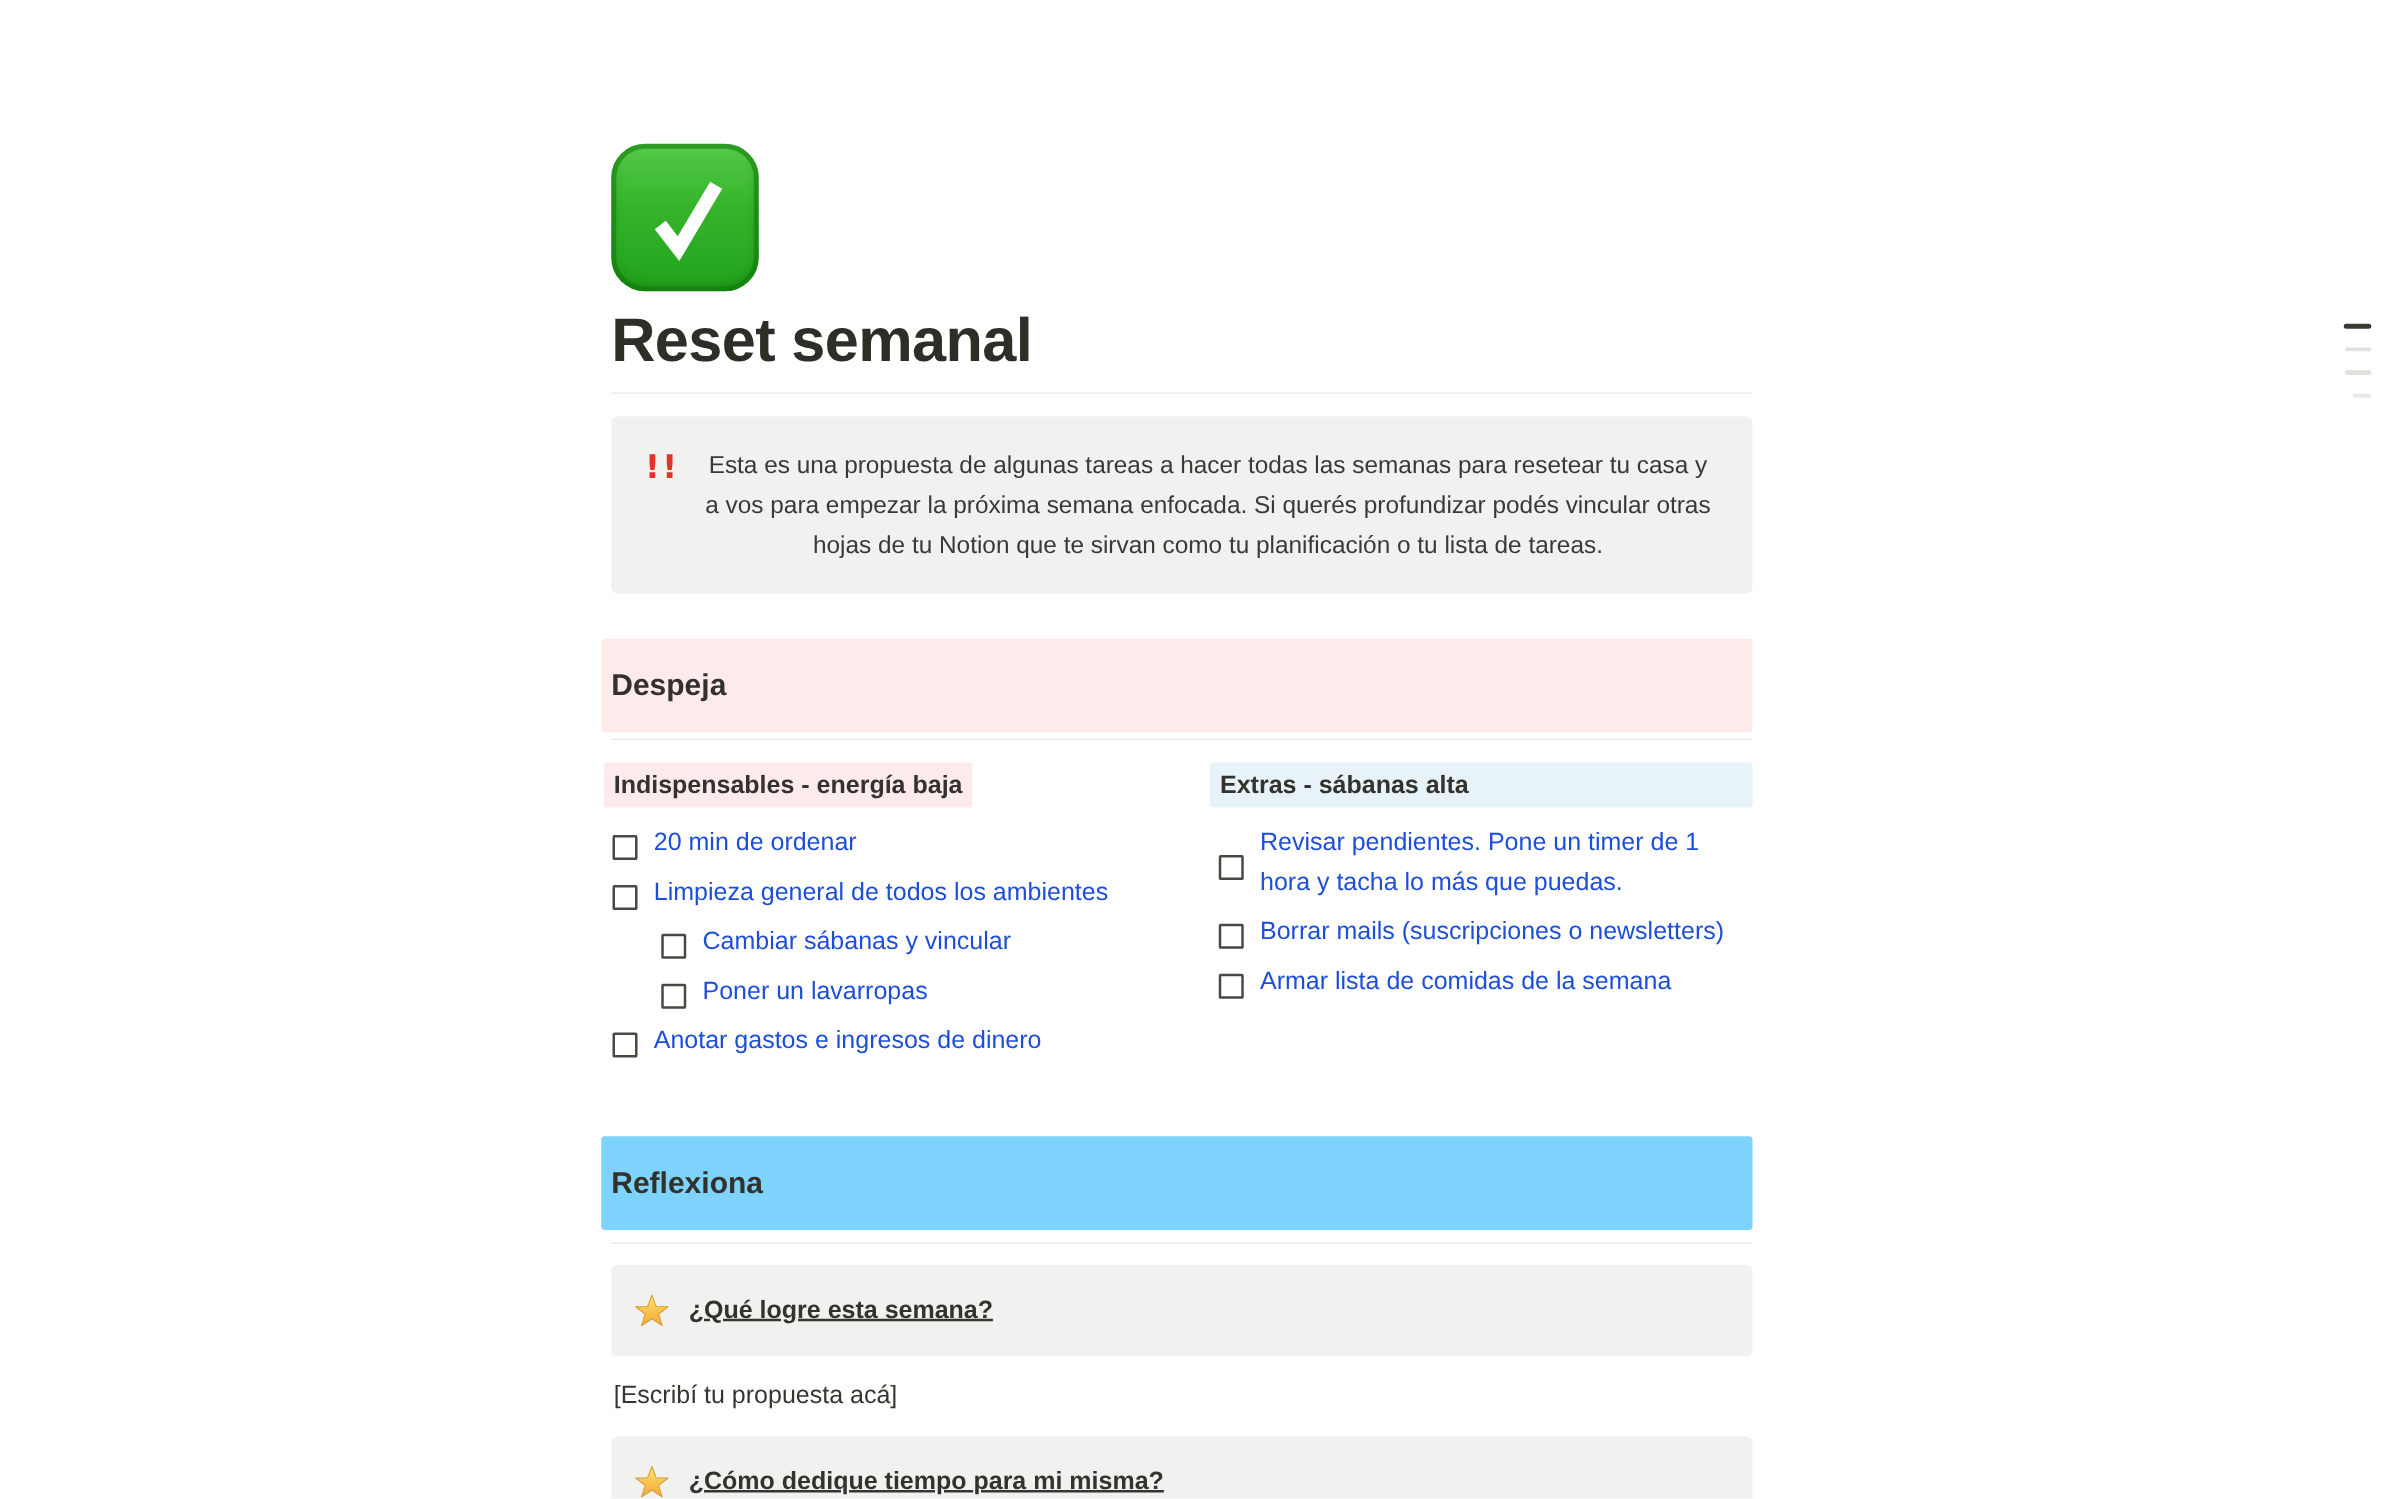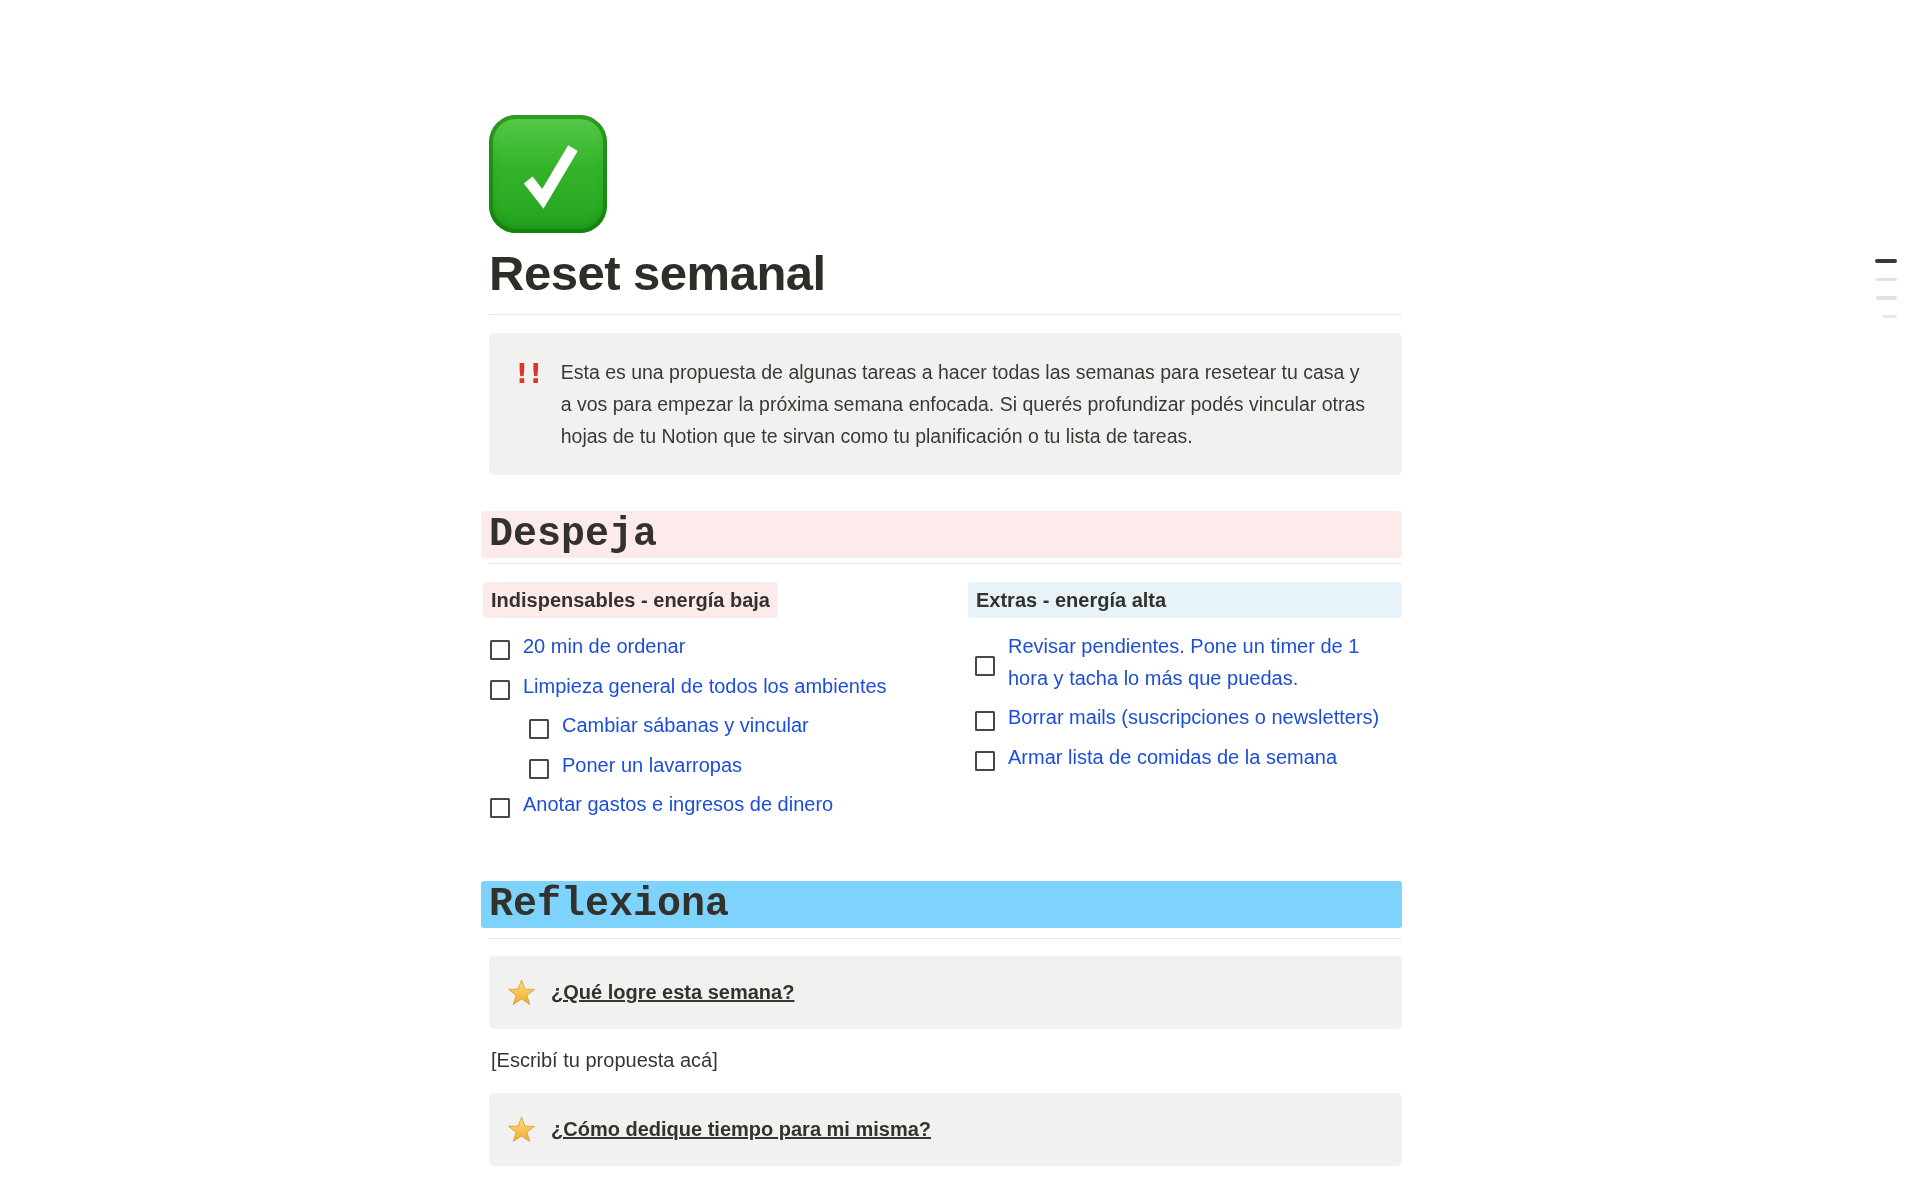--- a/index.html
+++ b/index.html
@@ -40,27 +40,28 @@
   .callout-icon{
     flex:none;
     font-size:26px;font-weight:800;letter-spacing:2px;
     color:#df3426;
     margin:3px 17px 0 0;
     font-family:"DejaVu Sans",sans-serif;
   }
   .callout-text{
     margin:0;font-size:19.5px;line-height:32px;color:#3b3935;
     max-width:818px;
+    text-align:center;
   }
 
   .h2-strip{
     margin:36px 0 0 -8px;
-    padding:7px 8px;
+    padding:21px 8px;
     border-radius:3px;
-    font-size:40px;line-height:33px;font-weight:700;color:#33312c;font-family:Liberation Mono, monospace;
+    font-size:24px;line-height:33px;font-weight:700;color:#33312c;
   }
   .h2-strip.despeja{background:#fdebec;}
   .h2-strip.reflexiona{background:#7dd3fc;margin-top:52px;}
 
   .divider{height:1px;background:#e6e5e2;margin-top:5px;}
   .divider.reflex{margin-top:10px;}
 
   .columns{display:flex;margin-top:18px;}
   .col-left{width:446px;margin-right:39px;}
   .col-right{width:428px;}
@@ -171,21 +172,21 @@
             <span class="todo-label">Poner un lavarropas</span>
           </div>
           <div class="todo">
             <span class="checkbox"></span>
             <span class="todo-label">Anotar gastos e ingresos de dinero</span>
           </div>
         </div>
       </div>
 
       <div class="col-right">
-        <h3 class="col-header blue">Extras - energía alta</h3>
+        <h3 class="col-header blue">Extras - sábanas alta</h3>
         <div class="todo-list">
           <div class="todo">
             <span class="checkbox"></span>
             <span class="todo-label">Revisar pendientes. Pone un timer de 1 hora y tacha lo más que puedas.</span>
           </div>
           <div class="todo">
             <span class="checkbox"></span>
             <span class="todo-label">Borrar mails (suscripciones o newsletters)</span>
           </div>
           <div class="todo">

